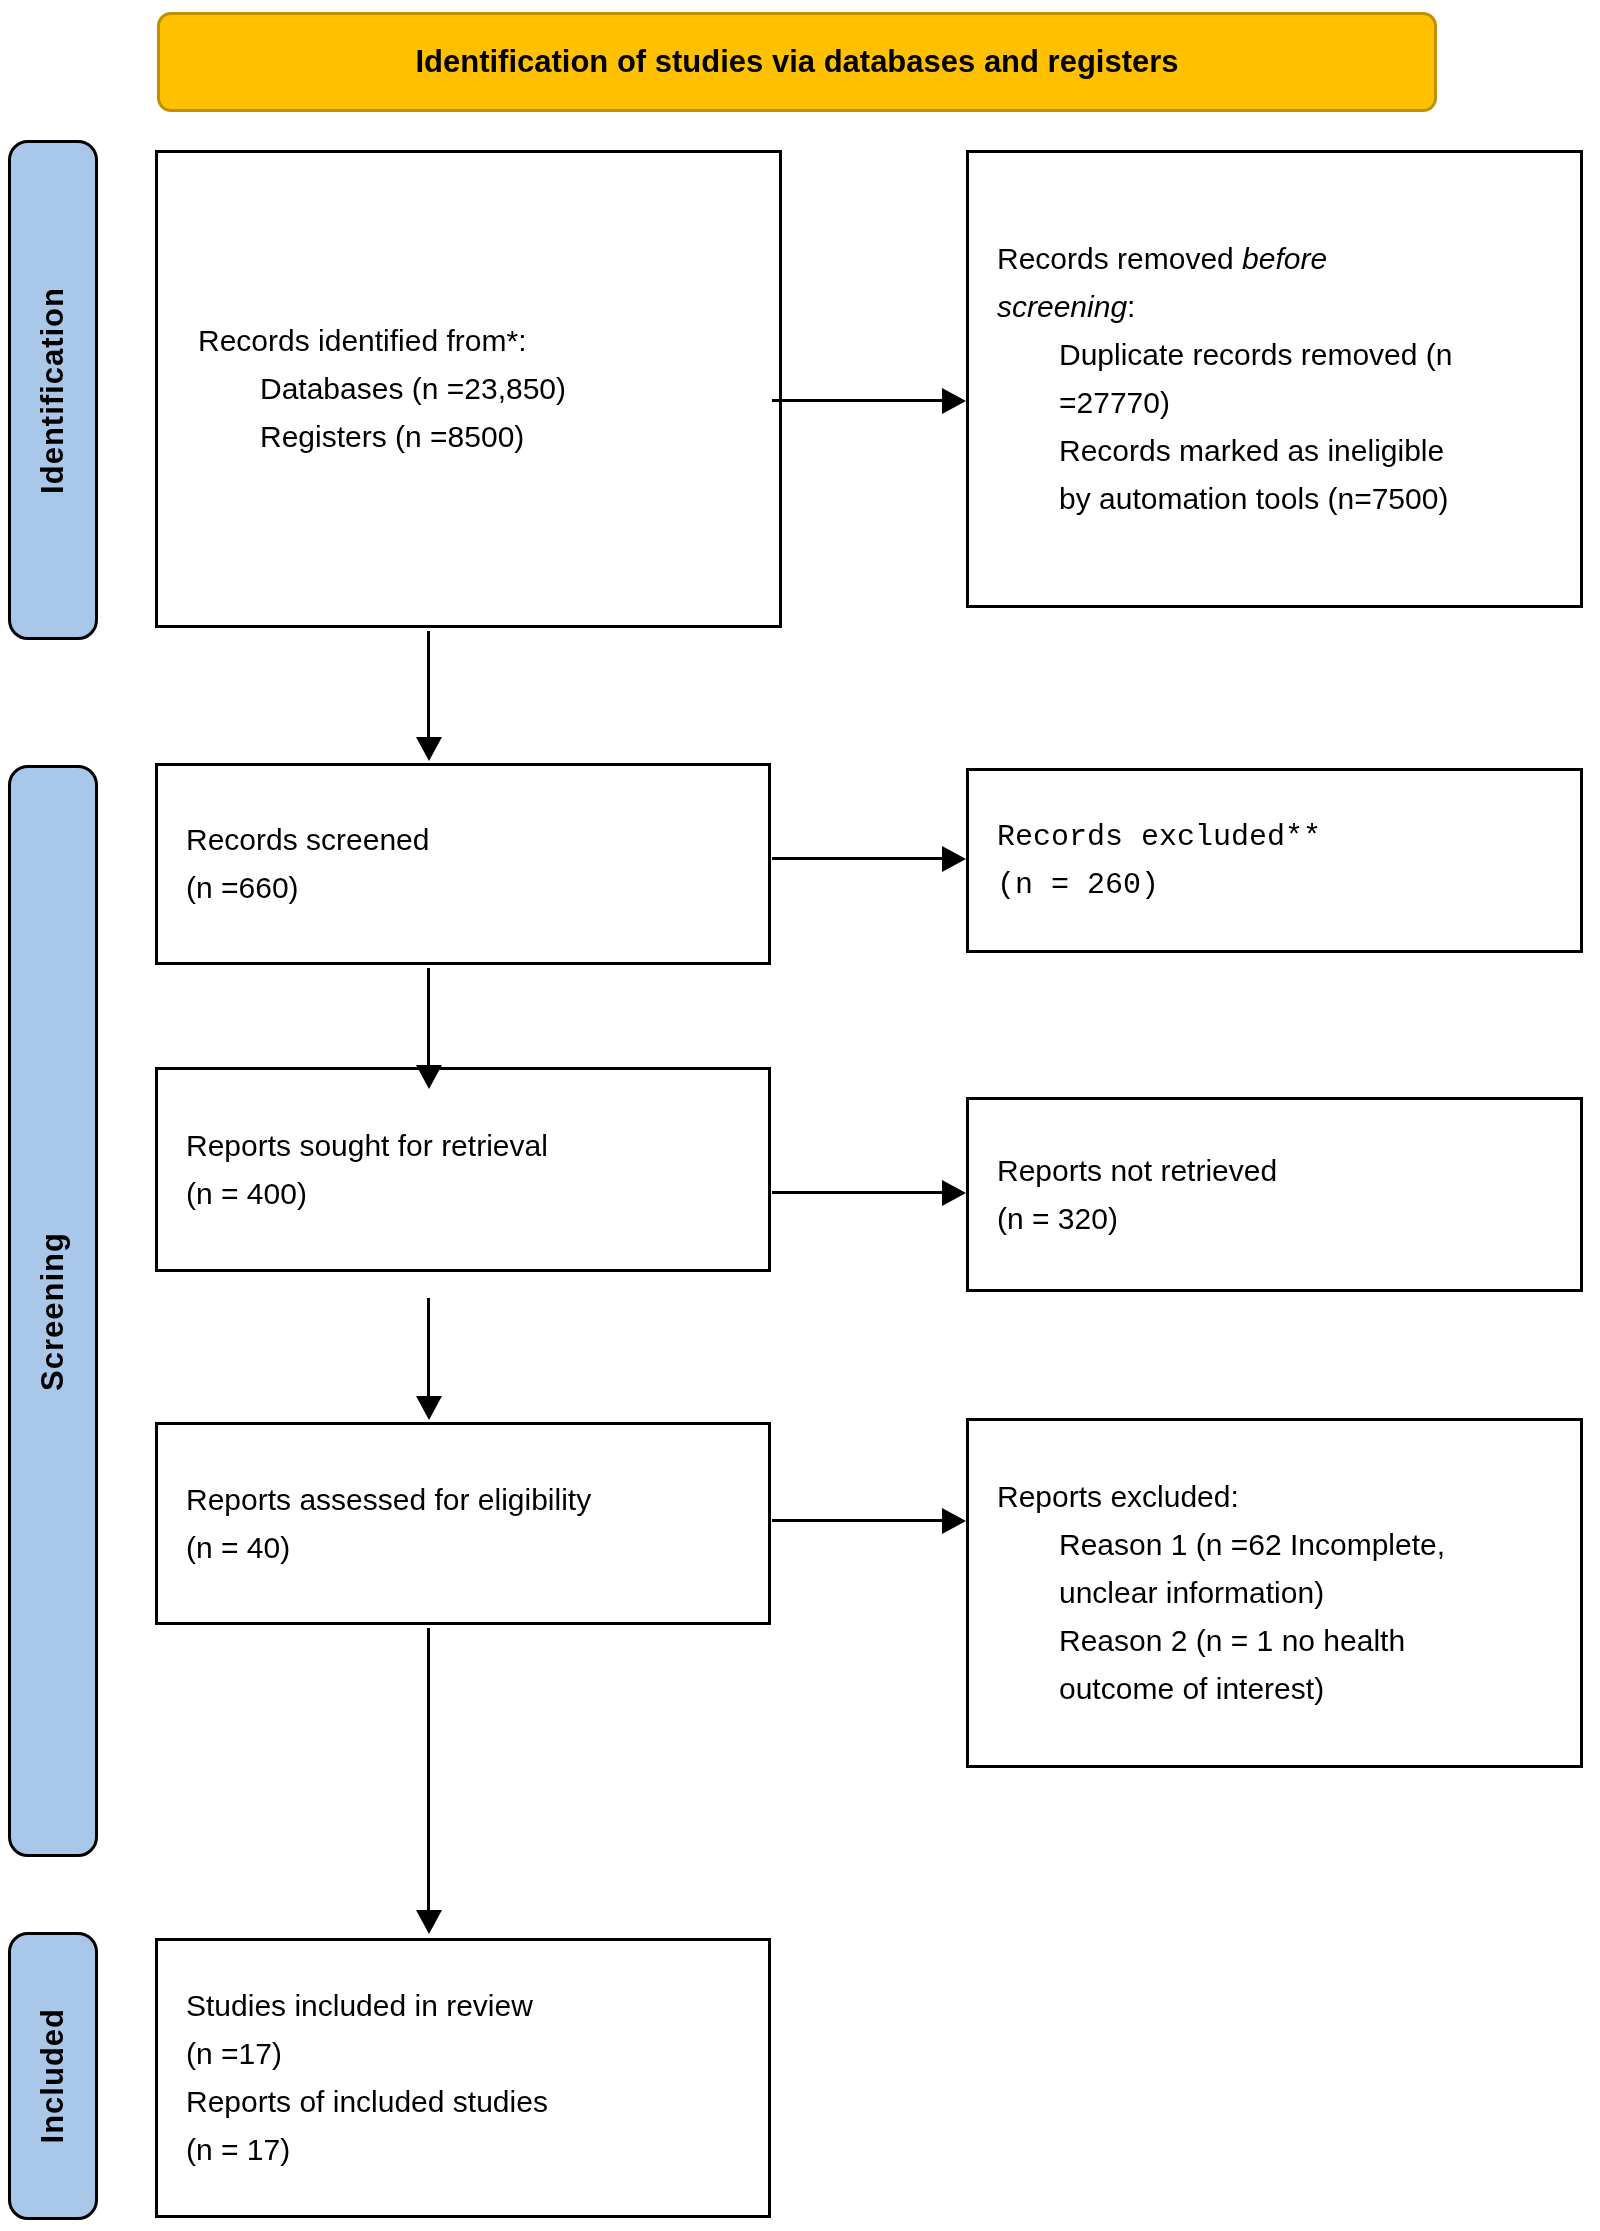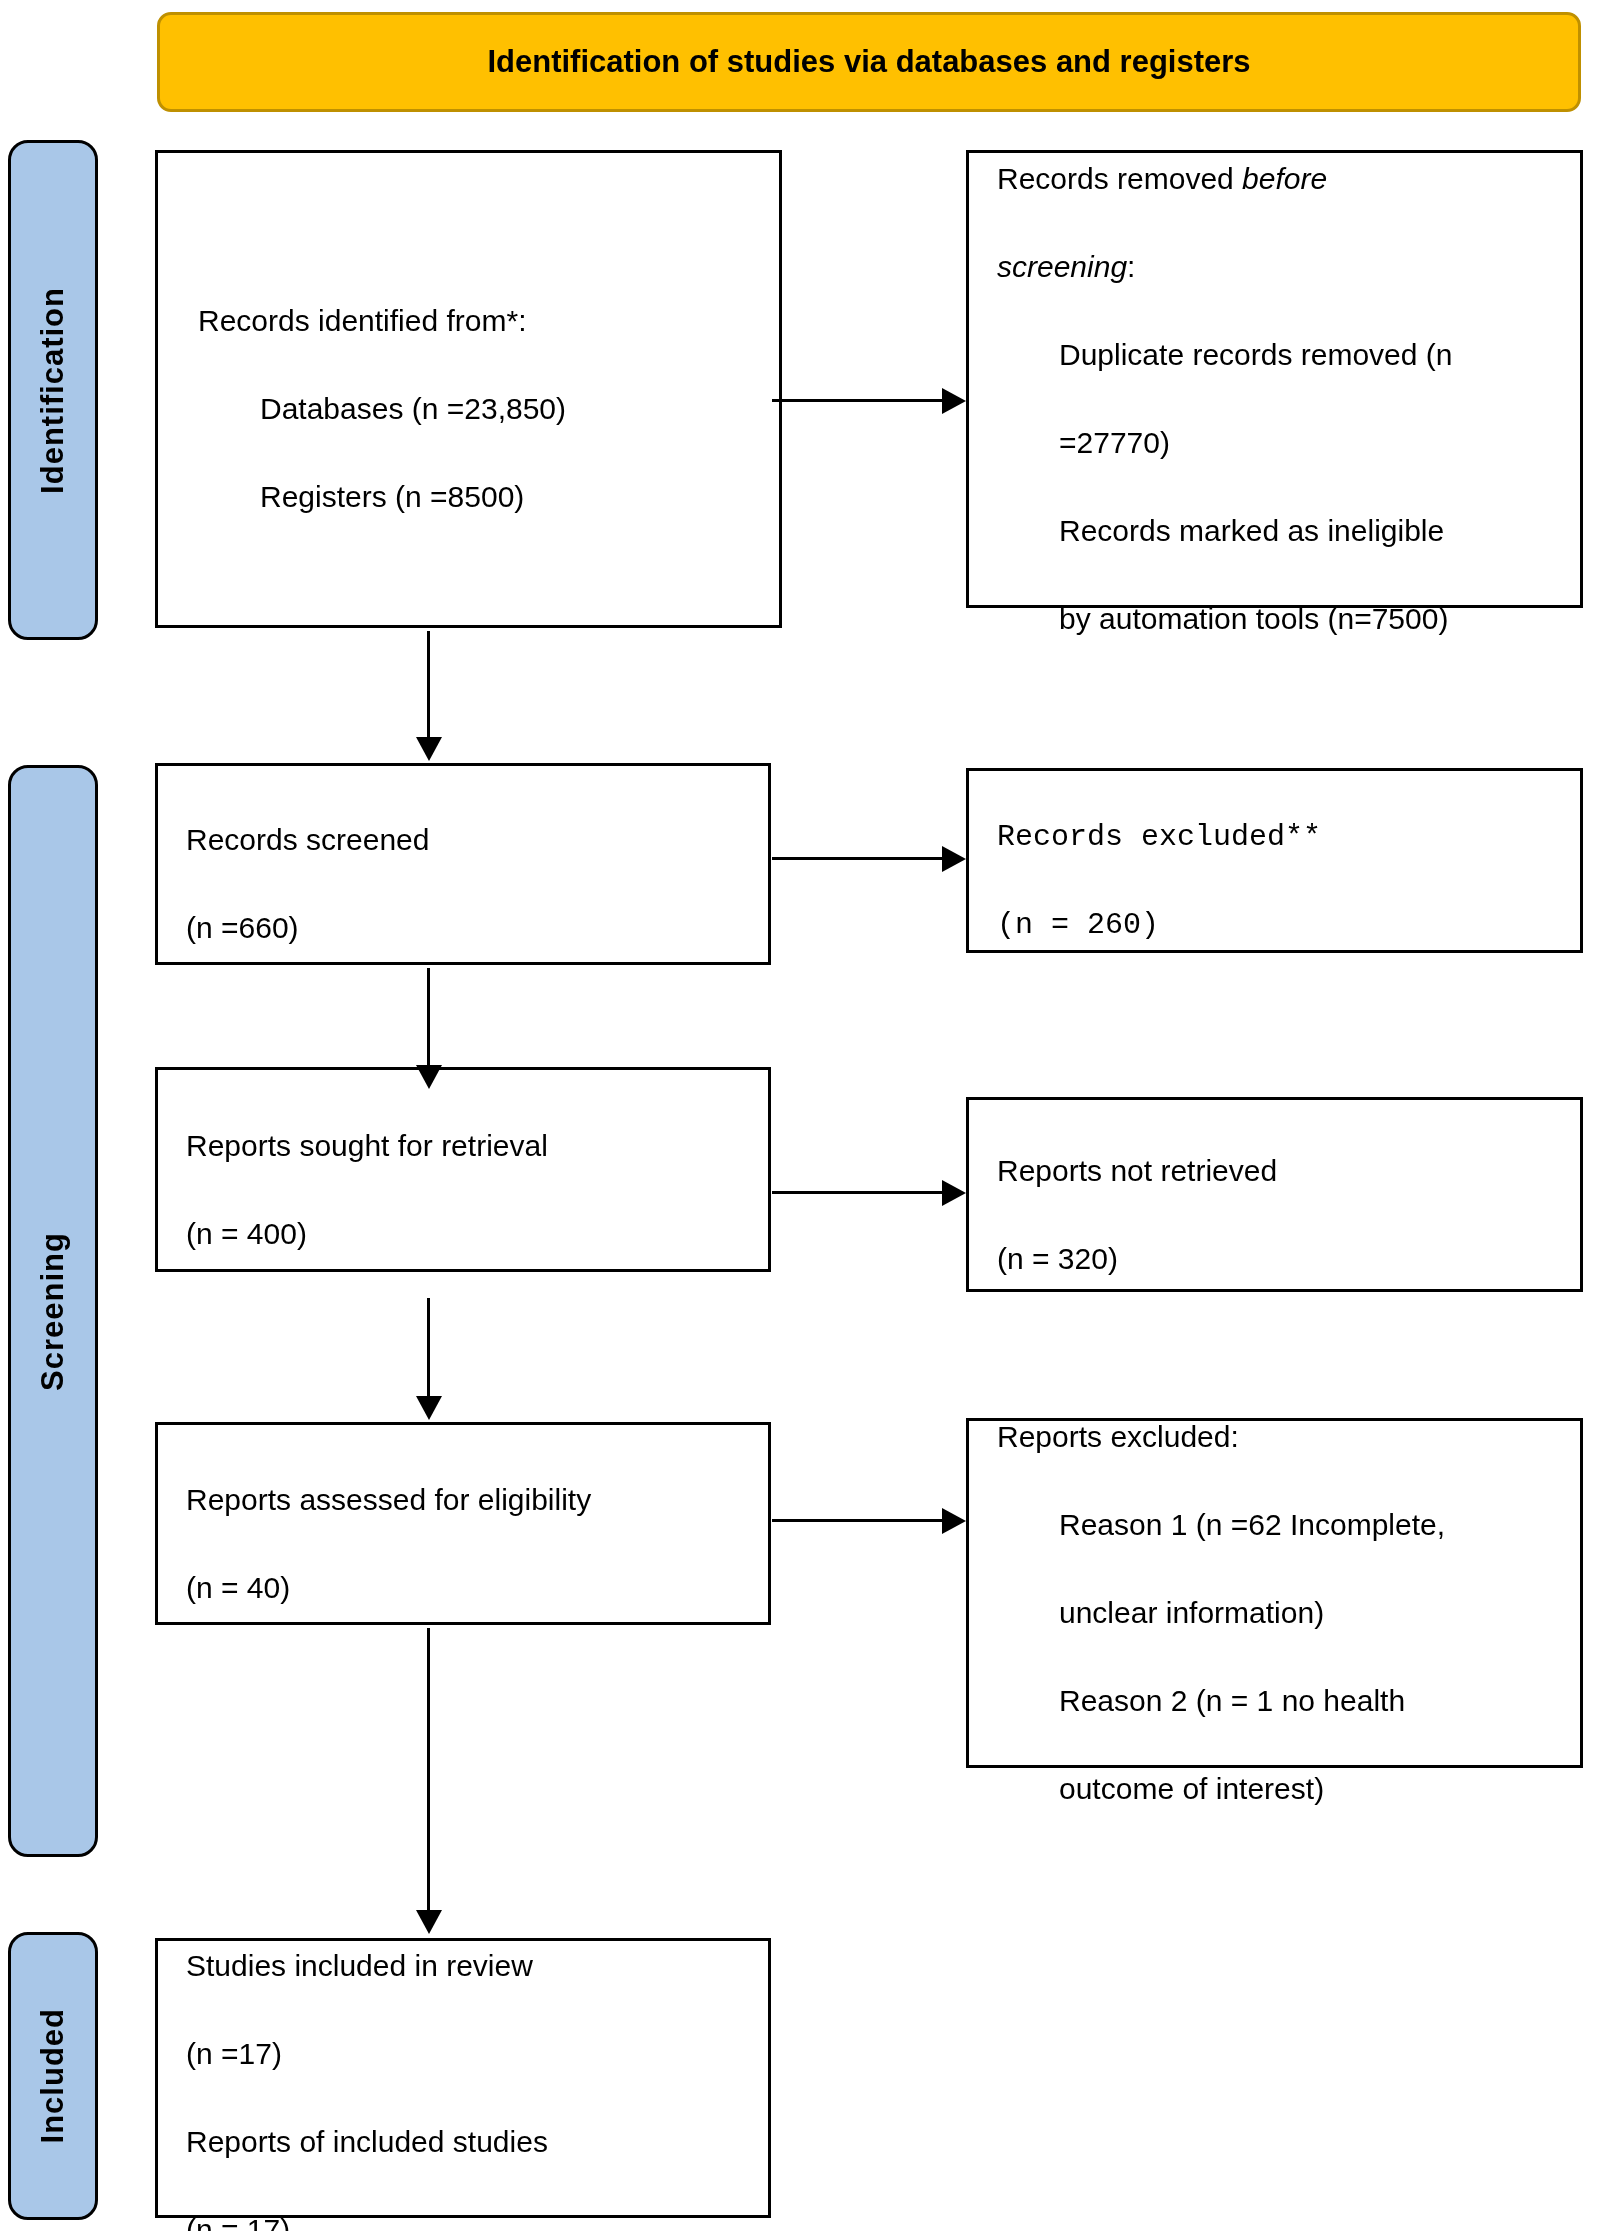--- a/index.html
+++ b/index.html
@@ -14,21 +14,21 @@
   html,body{background:var(--bg);}
   .canvas{
     position:relative;
     width:1600px;height:2231px;
     background:var(--bg);
     font-family:"Liberation Sans","DejaVu Sans",sans-serif;
     color:var(--text);
     overflow:hidden;
   }
   .banner{
-    position:absolute;left:157px;top:12px;width:1424px;height:100px;
+    position:absolute;left:157px;top:12px;width:1280px;height:100px;
     background:var(--banner-fill);
     border:3px solid var(--banner-border);
     border-radius:14px;
     display:flex;align-items:center;justify-content:center;
     font-weight:bold;font-size:31px;
   }
   .side{
     position:absolute;left:8px;width:90px;
     background:var(--sidebar-fill);
     border:3px solid var(--box-border);
@@ -43,21 +43,21 @@
   }
   .box{
     position:absolute;
     background:var(--bg);
     border:3px solid var(--box-border);
     display:flex;align-items:center;
     font-size:30px;line-height:48px;
     padding:10px 36px 10px 28px;
   }
   .box .content{width:100%;}
-  .ln{white-space:normal;margin-top:40px;}
+  .ln{white-space:normal;}
   .ind{margin-left:62px;}
   .it{font-style:italic;}
   .hline{position:absolute;height:3px;background:var(--box-border);}
   .vline{position:absolute;width:3px;background:var(--box-border);}
   .head-right{
     position:absolute;width:0;height:0;
     border-top:13px solid transparent;
     border-bottom:13px solid transparent;
     border-left:24px solid var(--box-border);
   }

